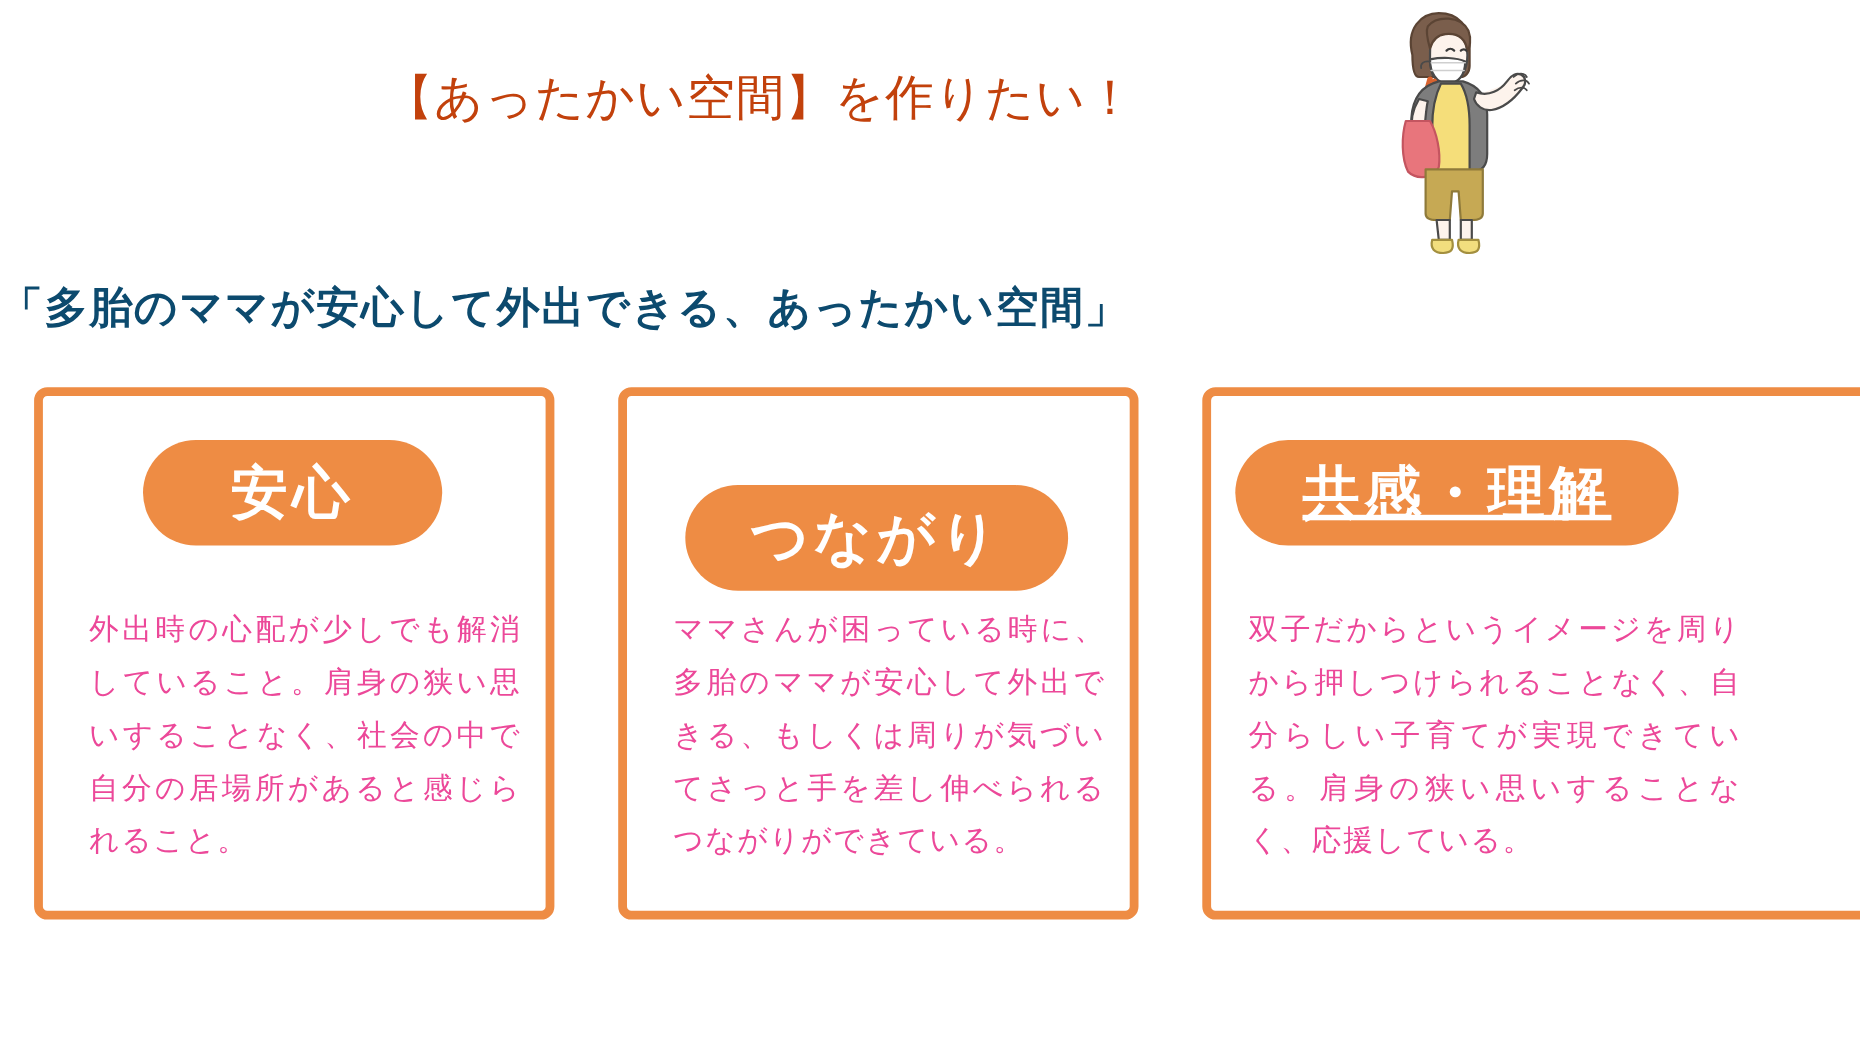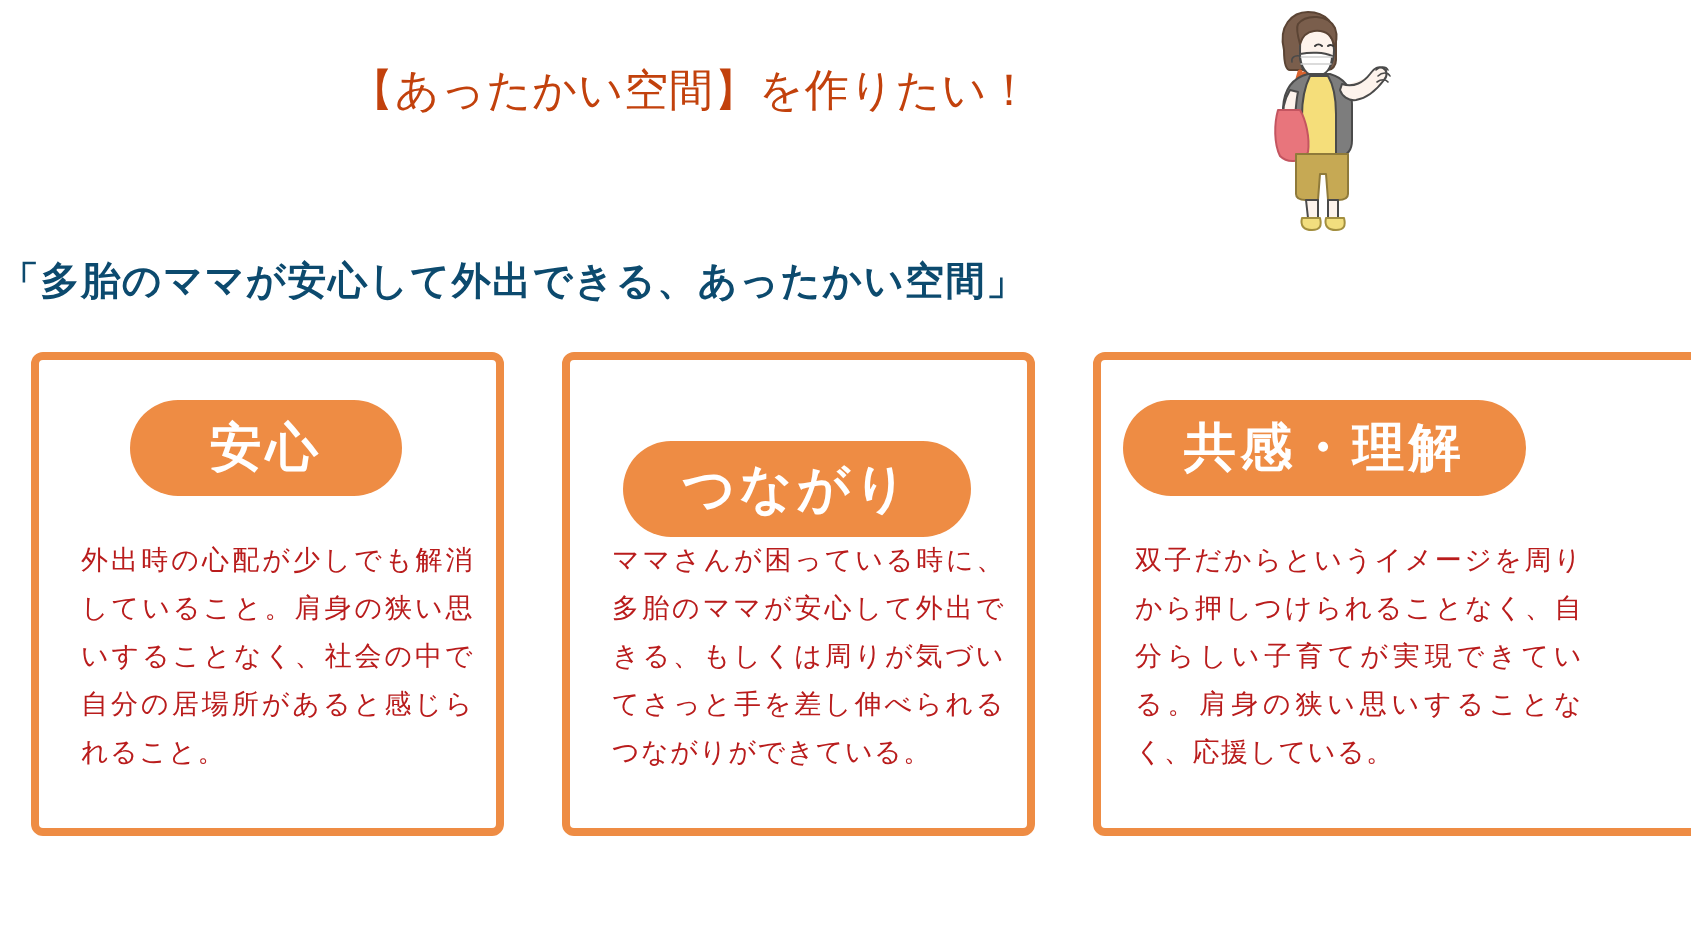--- a/index.html
+++ b/index.html
@@ -92,31 +92,31 @@
     justify-content: center;
     color: #ffffff;
     font-size: 52px;
     font-weight: bold;
     letter-spacing: 0.08em;
     box-sizing: border-box;
     padding: 0 34px;
   }
   .card-1 .badge { left: 91px; width: 272px; }
   .card-2 .badge { left: 53px; width: 348px; margin-top: 41px; }
-  .card-3 .badge { left: 22px; width: 403px; }
+  .card-3 .badge { left: 22px; width: 403px; text-decoration: underline; }
 
   .card-body {
     position: absolute;
-    top: 176px;
+    top: 188px;
     left: 42px;
     right: 22px;
     font-size: 27px;
     line-height: 1.78;
     letter-spacing: 0.055em;
-    color: #b91c1c;
+    color: #ec4899;
     text-align: justify;
     text-justify: inter-character;
   }
   .card-3 .card-body { left: 34px; right: 120px; }
 </style>
 </head>
 <body>
 
 <div class="slide">
 

